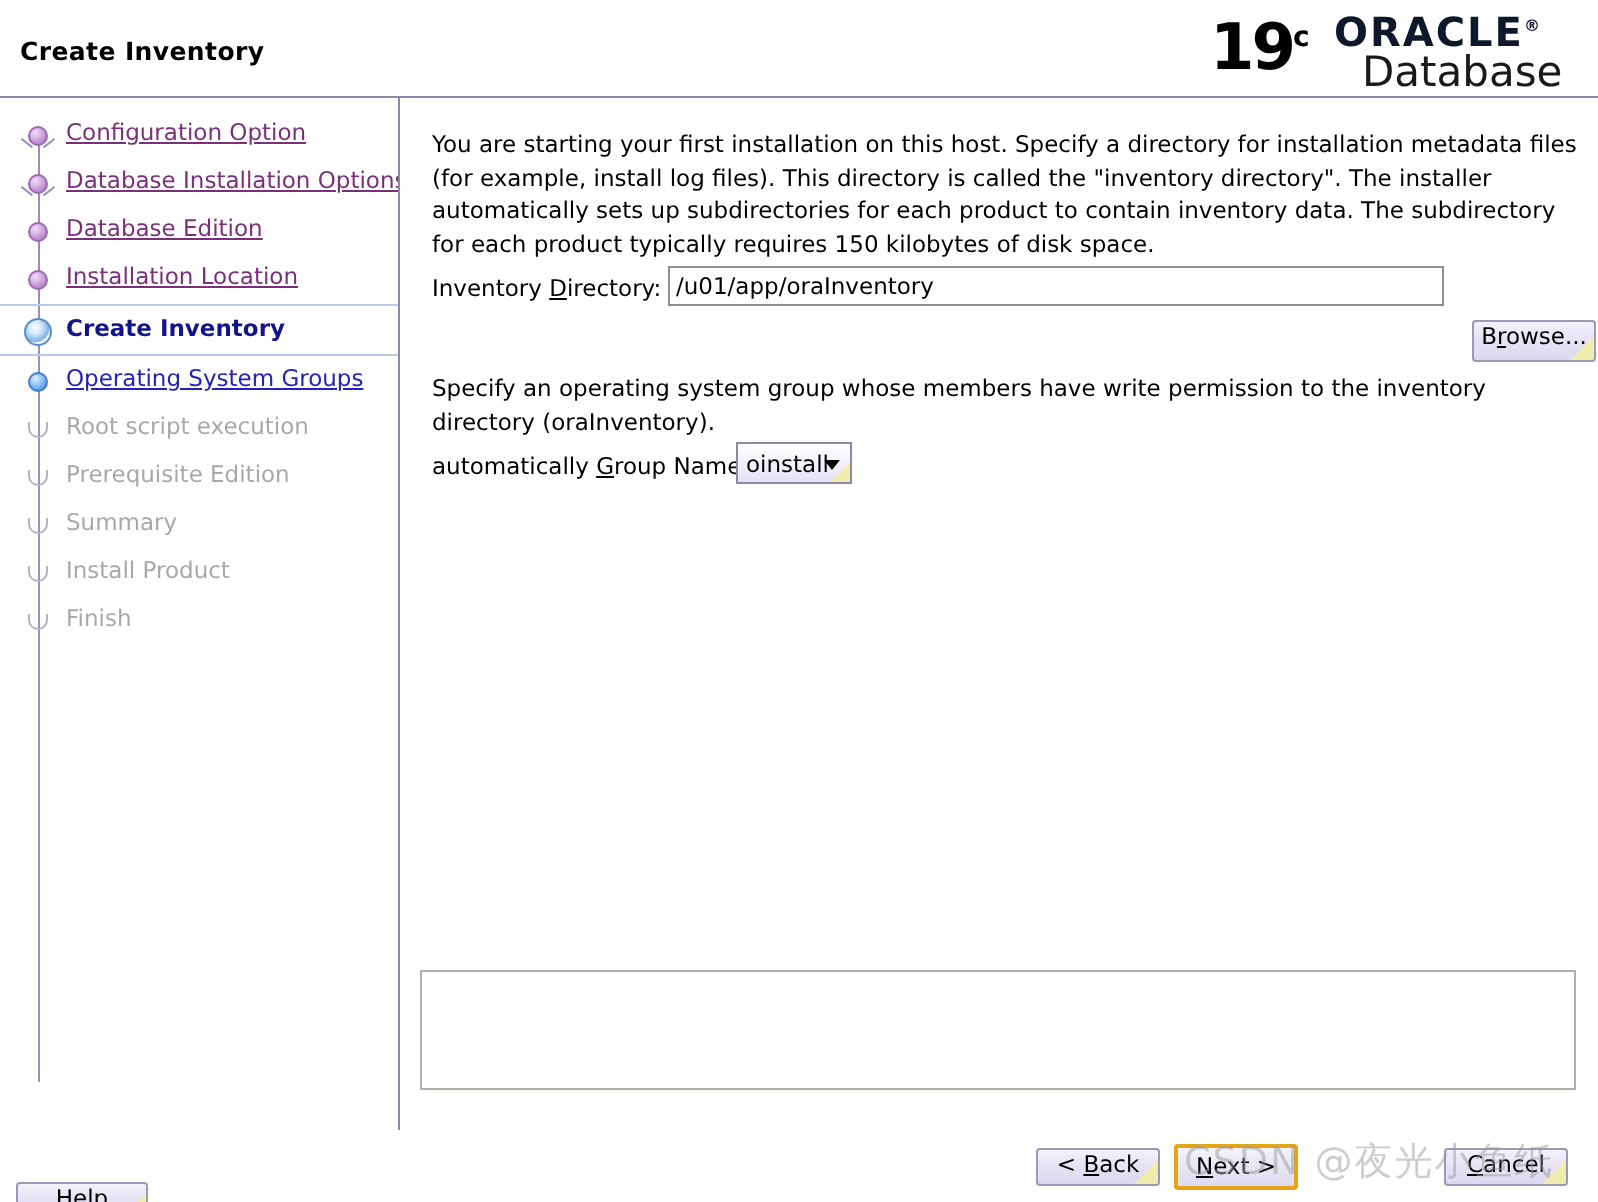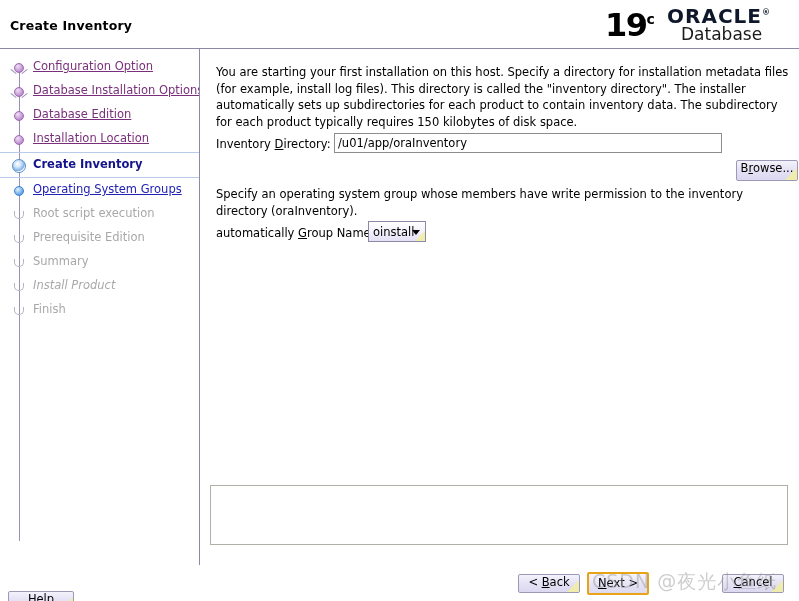--- a/index.html
+++ b/index.html
@@ -62,21 +62,21 @@
     color: #0f172a;
     letter-spacing: 1px;
   }
   #brand-oracle .reg {
     font-size: 8px;
     vertical-align: super;
   }
   #brand-database {
     position: absolute;
     left: 76px; top: 22px;
-    font-size: 17px;
+    font-size: 21px;
     color: #1a1a1a;
     letter-spacing: 0px;
   }
   #header-rule {
     position: absolute;
     left: 0; top: 48px;
     width: 799px; height: 1px;
     background: #8a8aa8;
   }
 
@@ -439,21 +439,21 @@
     <div class="step-label">Prerequisite Edition</div>
   </div>
 
   <div class="step disabled" style="top:201px;">
     <div class="step-node">
         <span class="cup"></span>
       </div>
     <div class="step-label">Summary</div>
   </div>
 
-  <div class="step disabled" style="top:225px;font-style:italic;">
+  <div class="step disabled" style="top:225px;">
     <div class="step-node">
         <span class="cup"></span>
       </div>
     <div class="step-label">Install Product</div>
   </div>
 
   <div class="step disabled" style="top:249px;">
     <div class="step-node">
         <span class="cup"></span>
       </div>

